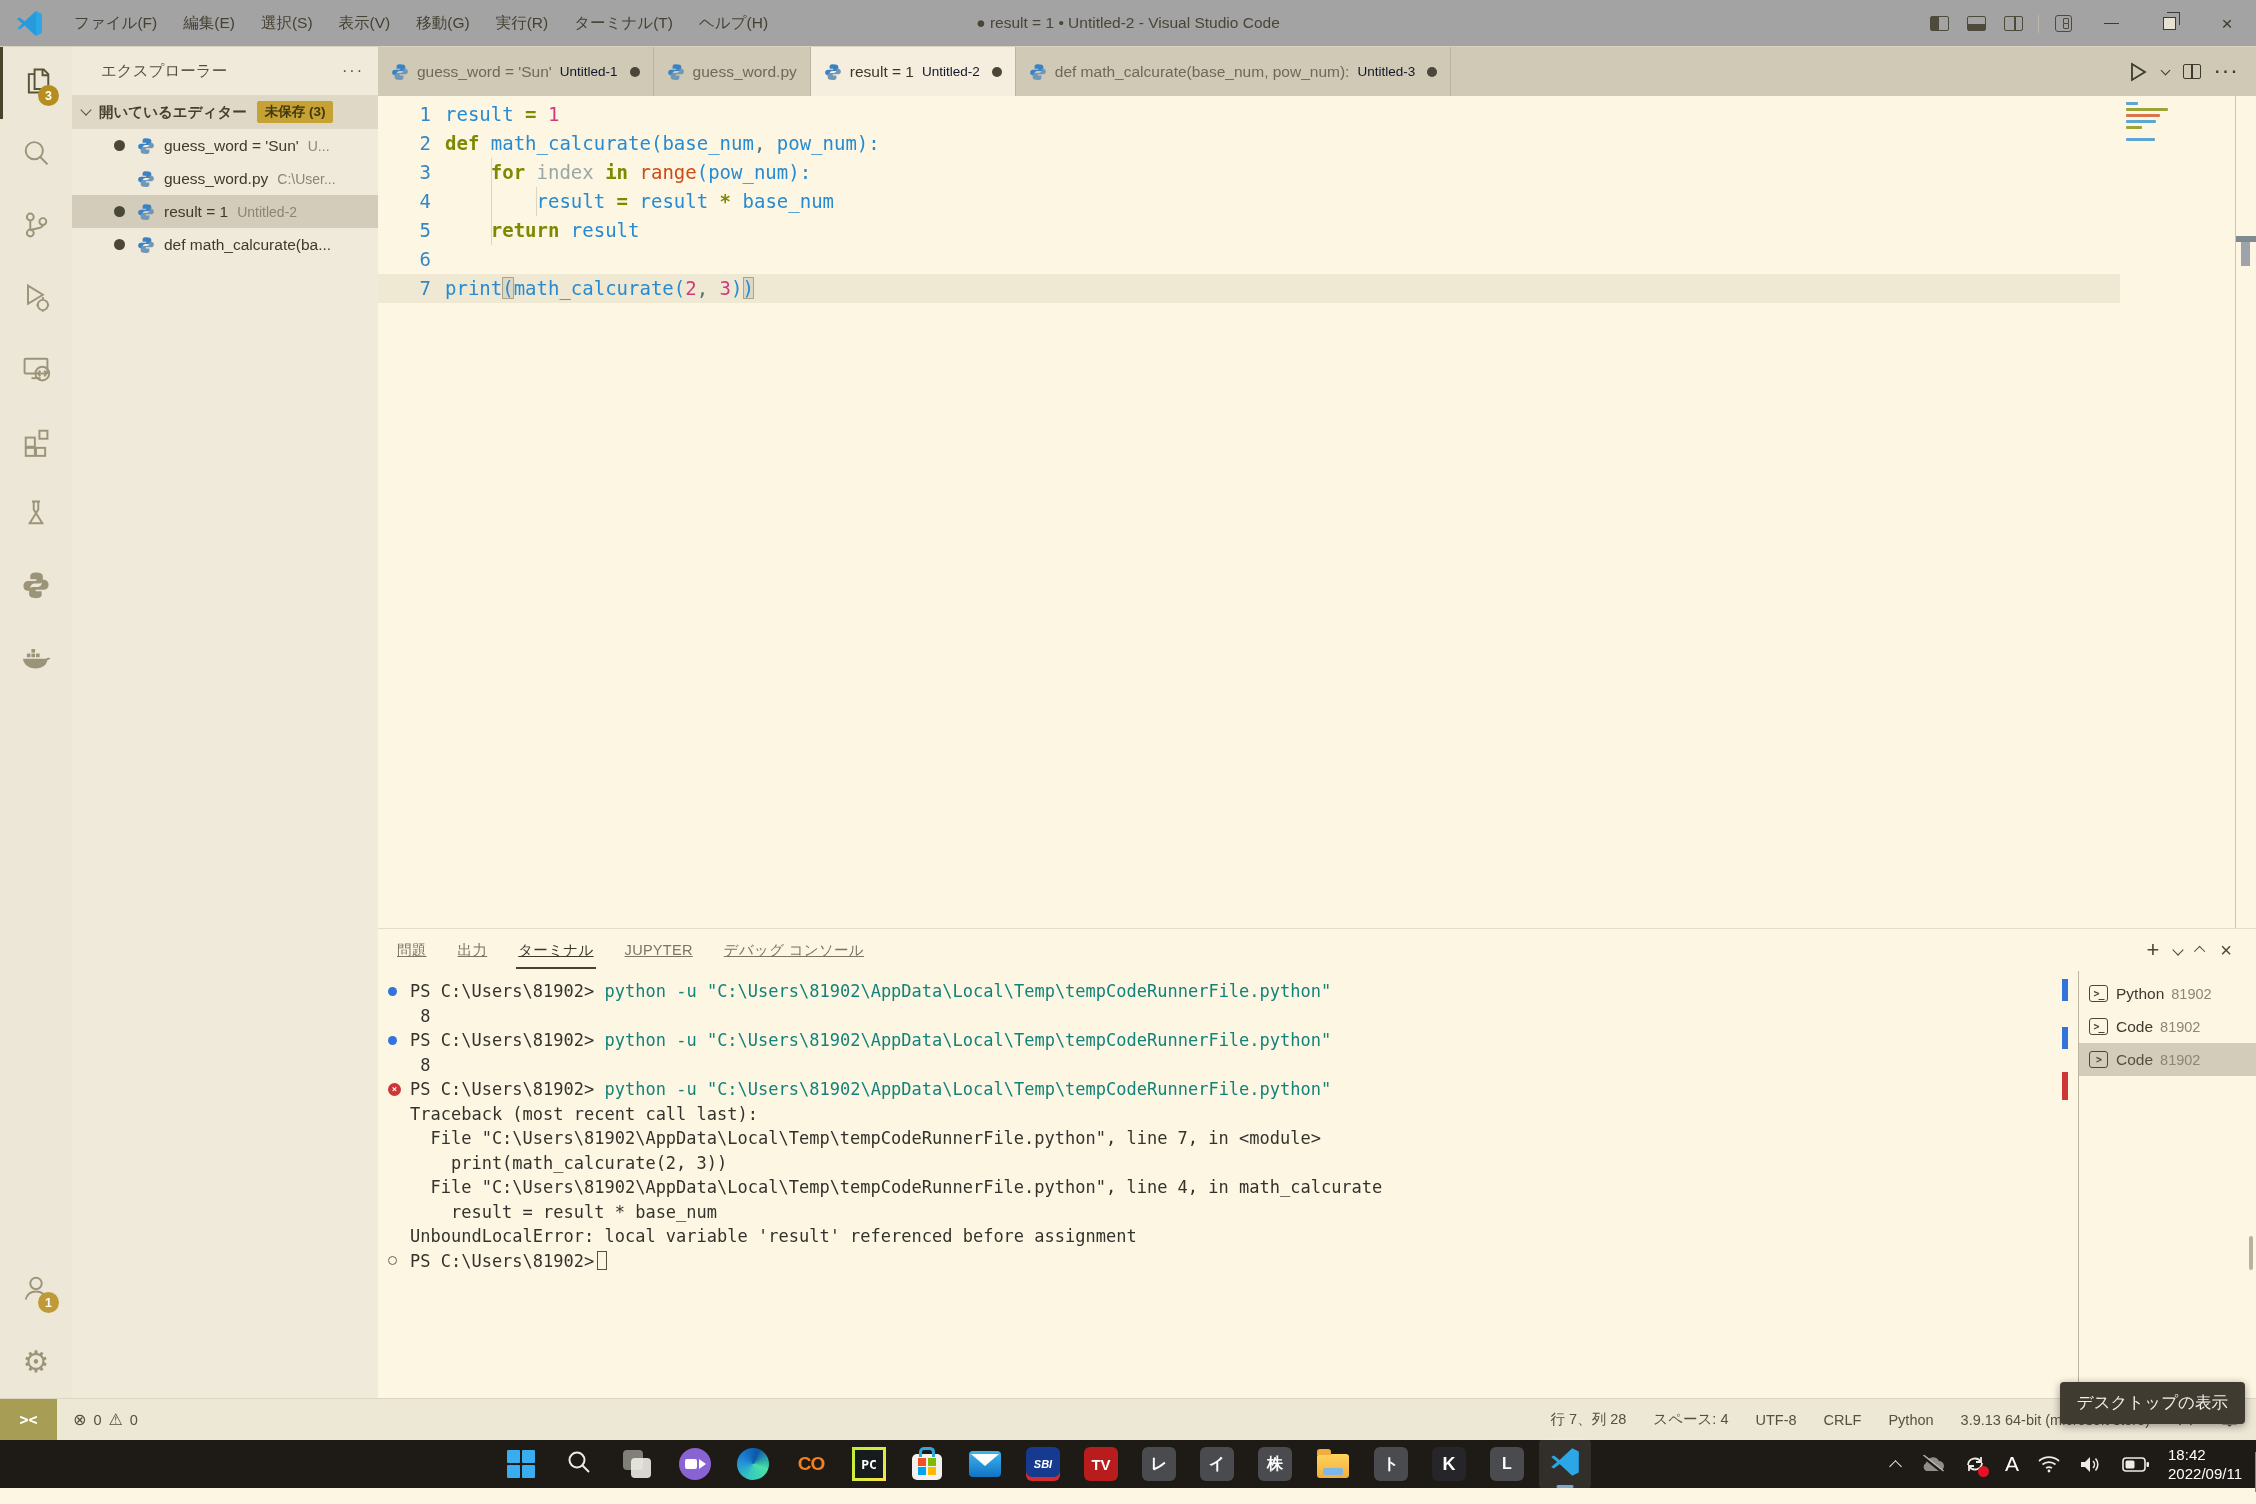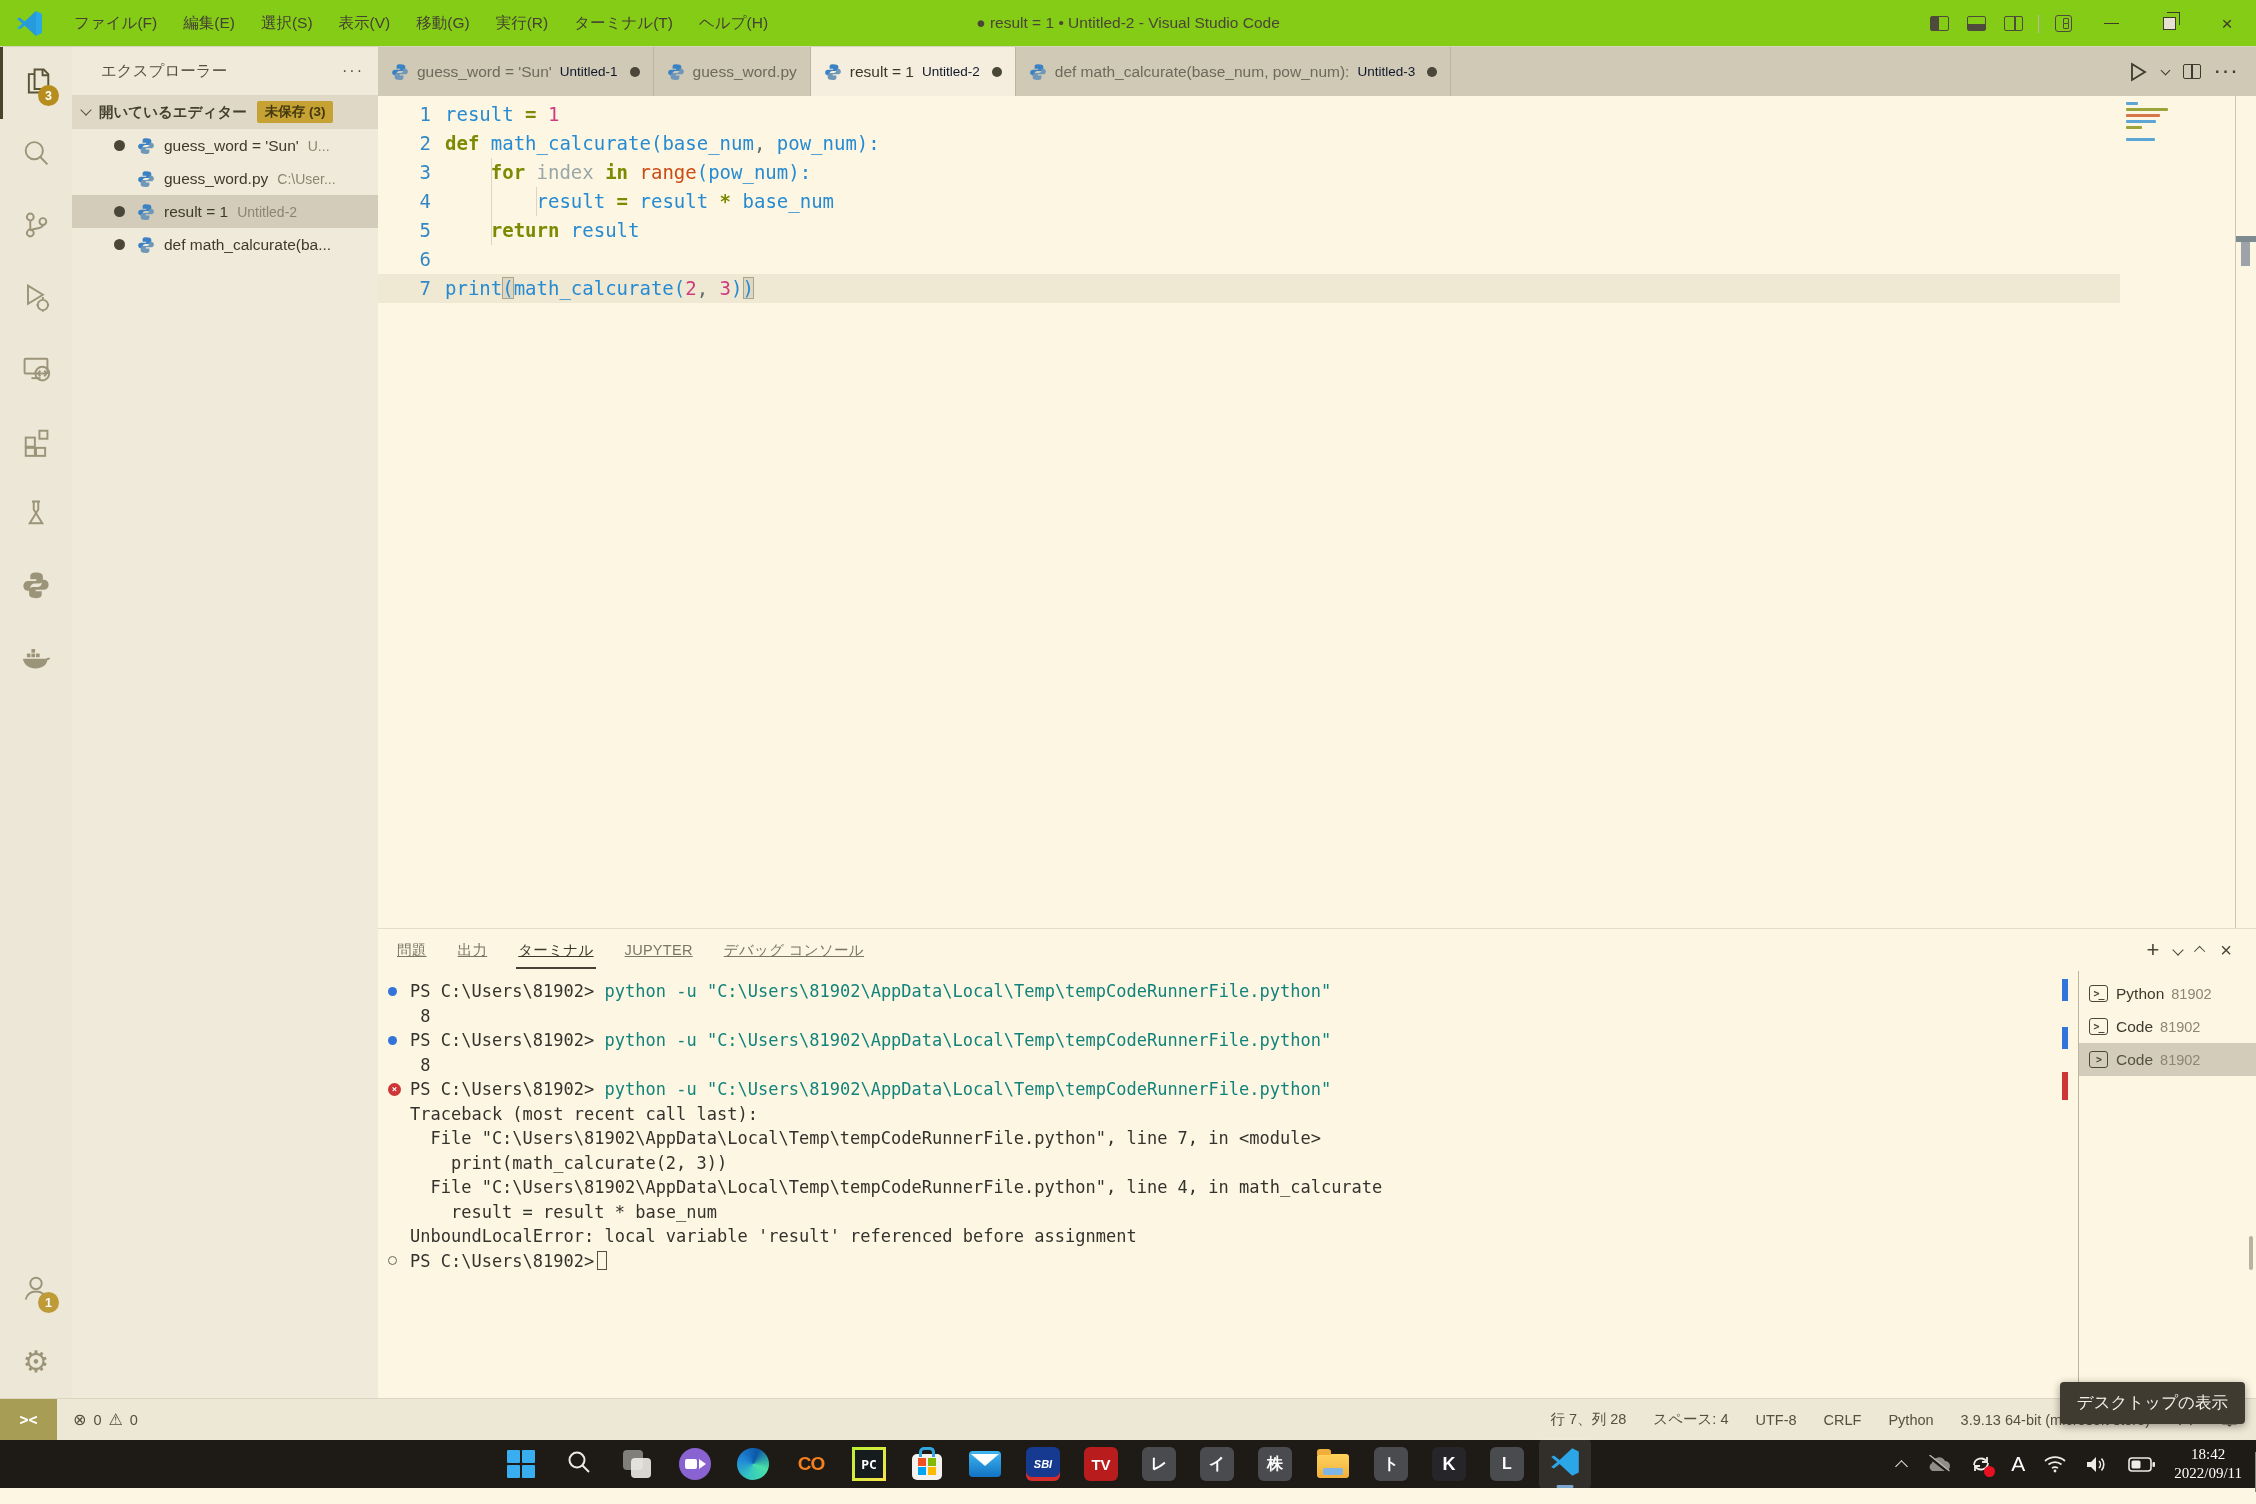--- a/index.html
+++ b/index.html
@@ -2,21 +2,21 @@
 <html><head>
 <meta charset="utf-8">
 <style>
   html,body{margin:0;padding:0;background:#000;}
   *{box-sizing:border-box;}
   .screen{position:relative;width:2256px;height:1504px;overflow:hidden;
     font-family:"Liberation Sans","DejaVu Sans",sans-serif;color:#423E31;background:#FDF6E3;}
   .mono{font-family:"DejaVu Sans Mono","Liberation Mono",monospace;}
 
   
-  .titlebar{height:47px;background:#84cc16;display:flex;align-items:center;position:relative;border-bottom:1px solid #D8D2C0;text-align:right;}
+  .titlebar{height:47px;background:#a3a3a3;display:flex;align-items:center;position:relative;border-bottom:1px solid #D8D2C0;text-align:right;}
   .vscode-logo{width:27px;height:27px;margin:0 18px 0 16px;flex:none;}
   .menu-item{font-size:15.5px;padding:6px 13px;color:#454133;cursor:default;}
   .win-title{position:absolute;left:50%;transform:translateX(-50%);font-size:15.5px;color:#4A4537;white-space:nowrap;}
   .tb-right{position:absolute;right:0;top:0;height:47px;display:flex;align-items:center;}
   .lay-ic{width:19px;height:15px;border:1.6px solid #4E4A3C;border-radius:2px;margin:0 9px;position:relative;}
   .lay-ic.left::before{content:"";position:absolute;left:0;top:0;bottom:0;width:8px;background:#4E4A3C;}
   .lay-ic.bottom::before{content:"";position:absolute;left:0;right:0;bottom:0;height:6px;background:#4E4A3C;}
   .lay-ic.rightp::before{content:"";position:absolute;right:6px;top:0;bottom:0;width:1.6px;background:#4E4A3C;}
   .lay-sep{width:1px;height:18px;background:#BDB7A5;margin:0 6px;}
   .custom-ic{width:17px;height:17px;border:1.6px solid #4E4A3C;border-radius:3px;margin:0 10px;position:relative;}
@@ -125,21 +125,21 @@
 
   
   .taskbar{height:48px;background:#1E1B16;display:flex;align-items:center;position:relative;}
   .tb-center{position:absolute;left:495px;display:flex;align-items:center;gap:6px;}
   .app-btn{width:52px;height:52px;border-radius:6px;display:flex;align-items:center;justify-content:center;position:relative;}
   .app-btn.active-app{background:rgba(255,255,255,.09);}
   .app-btn.active-app::after{content:"";position:absolute;bottom:2px;left:50%;transform:translateX(-50%);width:17px;height:3px;border-radius:2px;background:#7AA7CF;}
   .tile{width:34px;height:34px;border-radius:6px;display:flex;align-items:center;justify-content:center;color:#FFF;font-weight:bold;}
   .tray{position:absolute;right:14px;display:flex;align-items:center;gap:19px;color:#EDEBE6;}
   .tray svg{display:block;}
-  .clockbox{text-align:center;color:#FFF;font-size:15px;line-height:19px;font-family:Liberation Serif, serif;}
+  .clockbox{text-align:left;color:#FFF;font-size:15px;line-height:19px;}
   .chev-up{width:9px;height:9px;border-left:1.8px solid #EDEBE6;border-top:1.8px solid #EDEBE6;transform:rotate(45deg);margin-top:4px;}
   .show-desktop{position:absolute;right:0;top:12px;width:1px;height:40px;background:#8a877f;}
 
   
   .tooltip{position:absolute;right:11px;bottom:80px;background:#3F3B31;color:#F2F0EA;font-size:16.5px;
     padding:10px 17px;border-radius:4px;box-shadow:0 2px 8px rgba(0,0,0,.4);z-index:50;}
 
   .start-ic{display:grid;grid-template-columns:13px 13px;grid-template-rows:13px 13px;gap:2px;}
   .start-ic i{background:#38AEF0;border-radius:1px;}
 </style>

